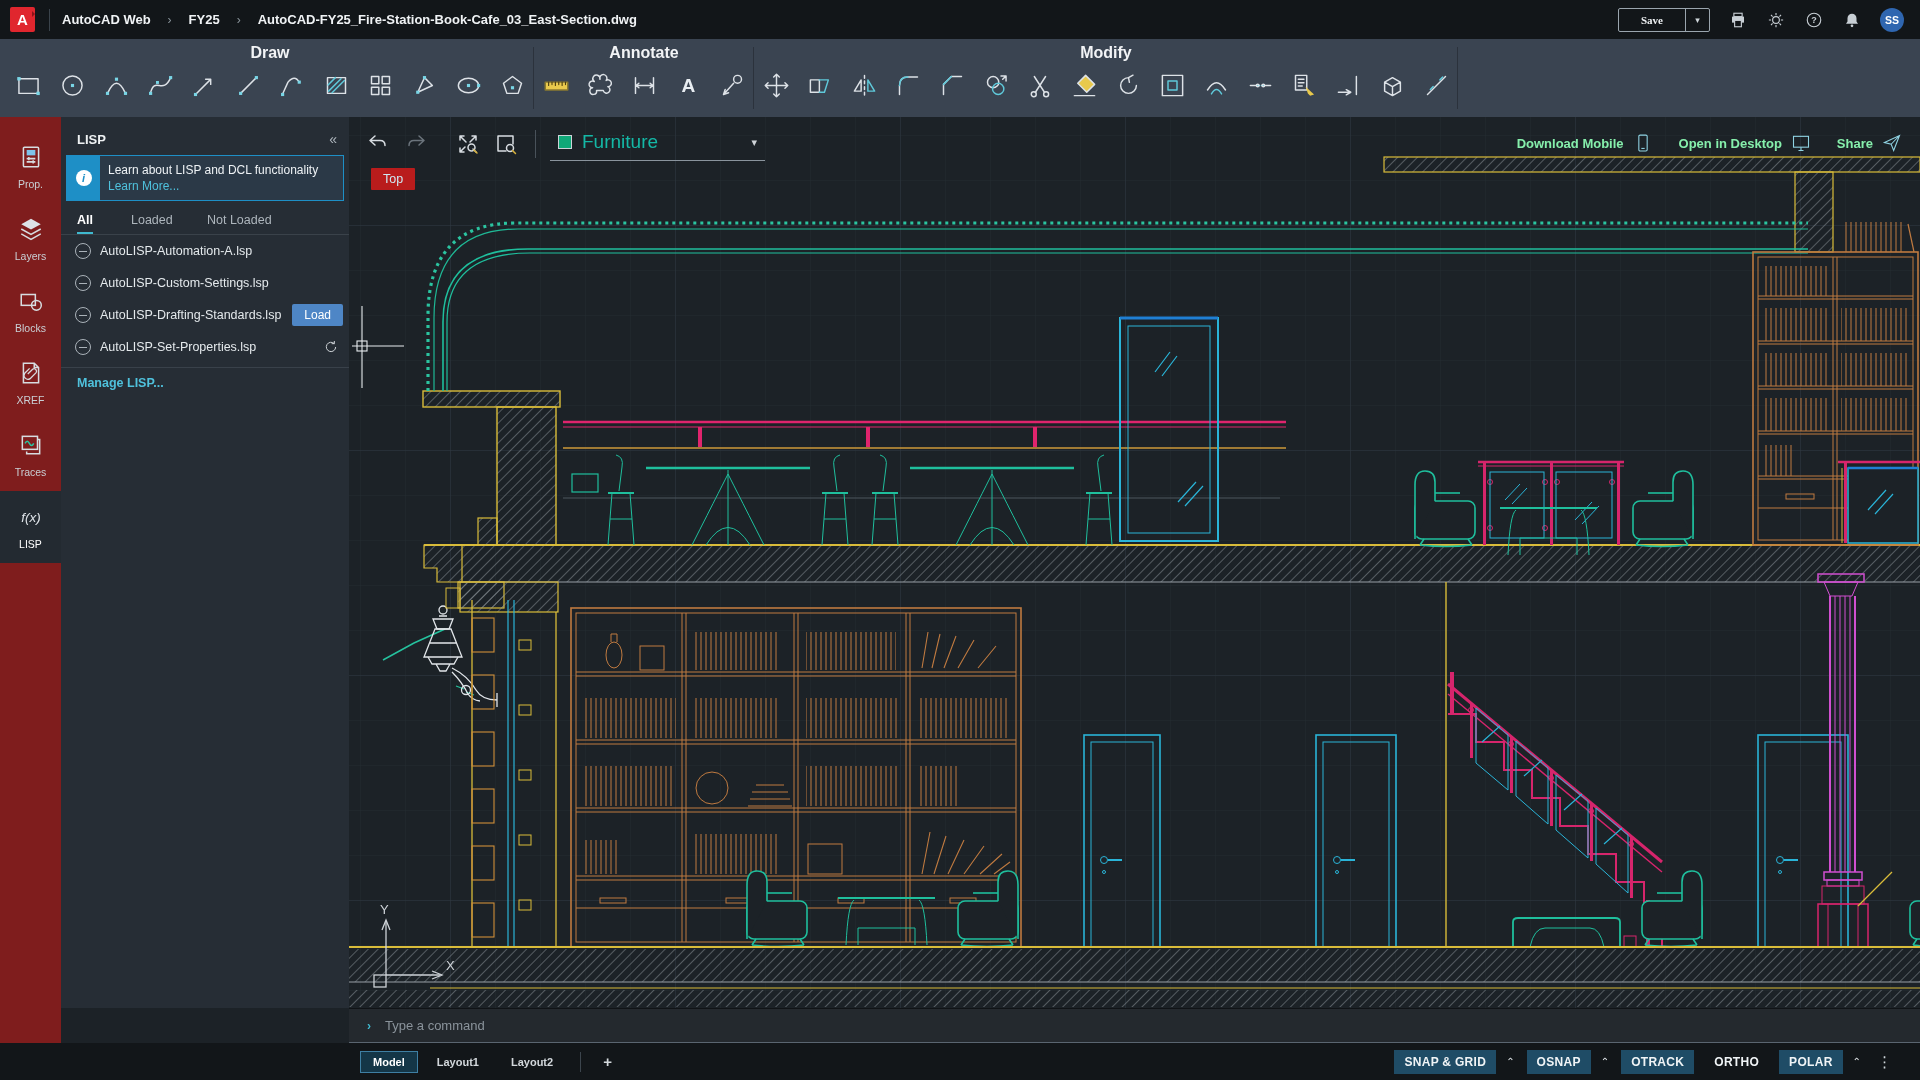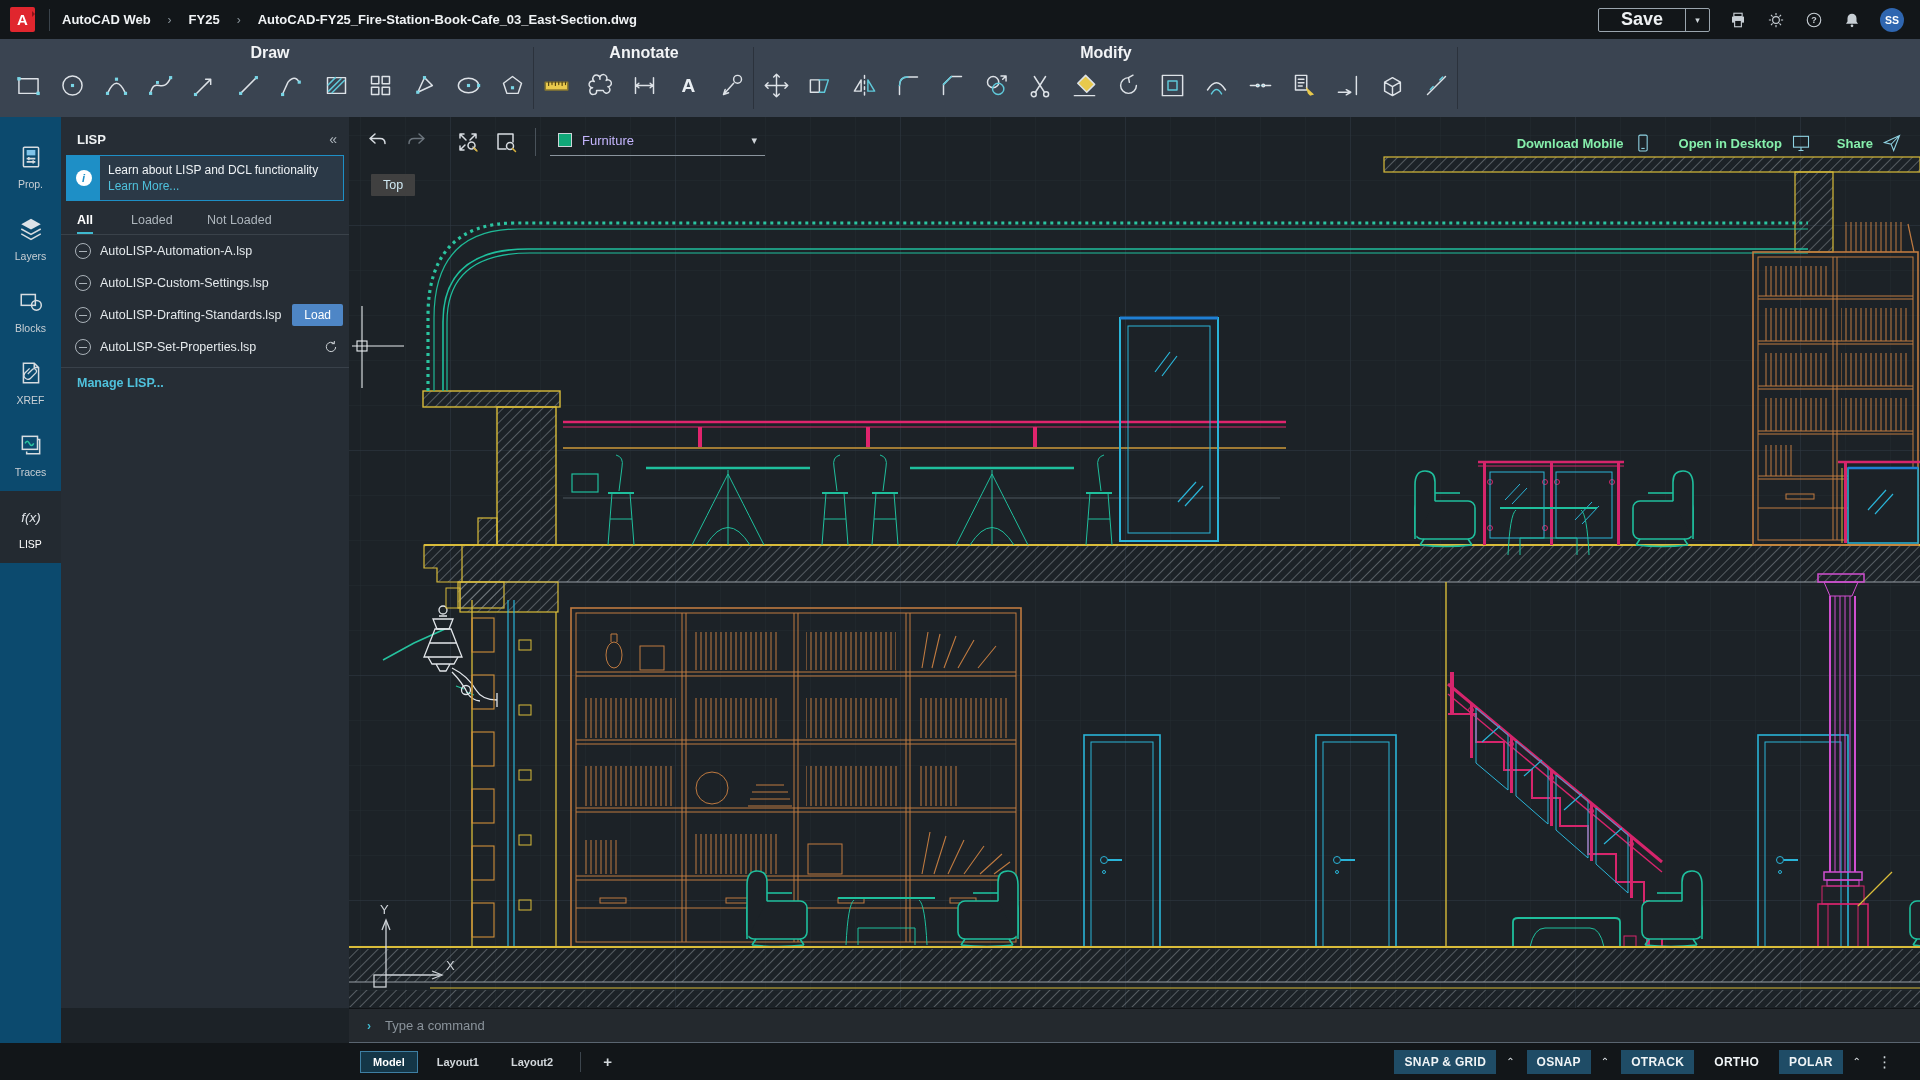--- a/index.html
+++ b/index.html
@@ -10,41 +10,41 @@
   #titlebar{position:absolute;left:0;top:0;width:1920px;height:39px;background:#121619;
             display:flex;align-items:center;}
   #logo{width:25px;height:25px;background:#e0262e;margin-left:10px;border-radius:2px;
         display:flex;align-items:center;justify-content:center;font-weight:bold;font-size:15px;color:#fff;position:relative;}
   #logo:after{content:"";position:absolute;right:-3px;top:4px;border:3px solid transparent;border-left-color:#8e1218;}
   .tb-sep{width:1px;height:22px;background:#3a434b;margin:0 12px 0 14px;}
   #breadcrumb{display:flex;align-items:center;gap:17px;font-size:13px;font-weight:bold;color:#f0f3f5;}
   .crumb-sep{color:#8a949b;font-weight:normal;font-size:12px;}
   #tb-right{margin-left:auto;display:flex;align-items:center;gap:18px;padding-right:16px;}
   #save-btn{display:flex;border:1px solid #9aa5ae;border-radius:2px;height:24px;overflow:hidden;}
-  #save-btn .main{padding:0 22px;font-size:18px;font-weight:bold;display:flex;align-items:center;cursor:pointer;}
+  #save-btn .main{padding:0 22px;font-size:11px;font-weight:bold;display:flex;align-items:center;cursor:pointer;font-family:Liberation Serif, serif;}
   #save-btn .drop{width:24px;border-left:1px solid #9aa5ae;display:flex;align-items:center;justify-content:center;font-size:9px;color:#cfd6db;}
   .tb-icon{width:20px;height:20px;display:flex;align-items:center;justify-content:center;}
   .tb-icon svg{stroke:#c8cfd5;fill:none;stroke-width:1.5;width:18px;height:18px;}
   #avatar{width:24px;height:24px;border-radius:50%;background:#2f66b0;font-size:10.5px;font-weight:bold;
           display:flex;align-items:center;justify-content:center;color:#fff;}
   
   #ribbon{position:absolute;left:0;top:39px;width:1920px;height:78px;background:#3a4451;display:flex;}
   .rgroup{height:100%;display:flex;flex-direction:column;align-items:center;padding-top:5px;position:relative;}
   .rgroup .glabel{font-size:16px;font-weight:bold;color:#f2f4f6;height:18px;}
   .rgroup .gicons{display:flex;align-items:center;}
   .rgroup:after{content:"";position:absolute;right:0;top:8px;bottom:8px;width:1px;background:#2b323c;}
   .ric{width:44px;height:46px;display:flex;align-items:center;justify-content:center;cursor:pointer;}
   .ric svg{width:27px;height:27px;stroke:#dde2e7;fill:none;stroke-width:1.3;stroke-linecap:round;stroke-linejoin:round;}
   .ric .c{stroke:#5fc9da;}
   .ric .grip{fill:#79d6e6;stroke:none;}
   .ric .yf{fill:#e8c94c;stroke:none;}
   .ric .dk{stroke:#4a3d12;stroke-width:1;}
   svg text{font-family:"Liberation Sans",sans-serif;}
   
-  #sidebar{position:absolute;left:0;top:117px;width:61px;height:963px;background:#0c4a6e;display:flex;flex-direction:column;align-items:stretch;padding-top:14px;}
+  #sidebar{position:absolute;left:0;top:117px;width:61px;height:963px;background:#7f1d1d;display:flex;flex-direction:column;align-items:stretch;padding-top:14px;}
   .sb-item{height:72px;display:flex;flex-direction:column;align-items:center;justify-content:center;gap:4px;cursor:pointer;color:#c9cfd4;}
   .sb-item svg{width:26px;height:26px;stroke:#d7dce0;fill:none;stroke-width:1.4;}
   .sb-item .lbl{font-size:10.5px;}
   .sb-item.active{background:#232a31;color:#fff;justify-content:center;}
   
   #panel{position:absolute;left:61px;top:117px;width:288px;height:891px;background:#262d35;font-size:12.5px;}
   #panel-head{display:flex;justify-content:space-between;align-items:center;padding:14px 12px 8px 16px;}
   #panel-title{font-size:13px;font-weight:bold;}
   #collapse{color:#aeb6bd;font-size:14px;cursor:pointer;}
   #banner{margin:0 5px;border:1px solid #1e8fc6;display:flex;min-height:46px;background:#2b3947;}
@@ -68,26 +68,26 @@
   #manage{color:#4fc1dc;font-weight:bold;cursor:pointer;}
   
   #canvas{position:absolute;left:349px;top:117px;width:1571px;height:891px;background:#1c2227;}
   #cv-toolbar{position:absolute;left:14px;top:10px;display:flex;align-items:center;gap:8px;}
   .cv-ic{width:30px;height:30px;display:flex;align-items:center;justify-content:center;cursor:pointer;}
   .cv-ic svg{width:24px;height:24px;stroke:#d8dde2;fill:none;stroke-width:1.5;stroke-linecap:round;stroke-linejoin:round;}
   .cv-ic.dim svg{stroke:#6b747c;}
   .cv-sep{width:1px;height:28px;background:#49525a;margin:0 6px;}
   #layer-dd{display:flex;align-items:center;gap:10px;border-bottom:1px solid #8a949d;padding:4px 8px 7px;width:215px;cursor:pointer;}
   #layer-swatch{width:14px;height:14px;background:#10a878;border:1px solid #cdd3d8;}
-  #layer-name{font-size:13px;color:#c4b5fd;}
+  #layer-name{font-size:19px;color:#14b8a6;}
   #layer-chev{margin-left:auto;color:#cfd4d8;font-size:11px;}
   #cv-links{position:absolute;right:18px;top:16px;display:flex;align-items:center;gap:26px;}
   .cv-link{display:flex;align-items:center;gap:9px;color:#86efac;font-size:13px;font-weight:bold;cursor:pointer;}
   .cv-link svg{width:20px;height:20px;stroke:#8fd3e3;fill:none;stroke-width:1.3;}
-  #view-badge{position:absolute;left:22px;top:57px;background:#404040;padding:4px 12px;font-size:12.5px;color:#cfe8f2;cursor:pointer;border-radius:1px;}
+  #view-badge{position:absolute;left:22px;top:51px;background:#b91c1c;padding:4px 12px;font-size:12.5px;color:#cfe8f2;cursor:pointer;border-radius:1px;}
   
   #cmdbar{position:absolute;left:349px;top:1008px;width:1571px;height:35px;background:#24292e;border-top:1px solid #101316;
           display:flex;align-items:center;gap:14px;padding-left:18px;border-bottom:1px solid #5a6570;cursor:text;}
   #cmdbar .chv{color:#3fb9cf;font-size:12px;font-weight:bold;}
   #cmdbar .ph{color:#8a939b;font-size:13px;}
   #statusbar{position:absolute;left:0;top:1043px;width:1920px;height:37px;background:#121619;display:flex;align-items:center;}
   #statusbar .left{display:flex;align-items:center;gap:6px;padding-left:360px;}
   .mtab{font-size:11px;font-weight:bold;color:#d3d8dc;padding:4px 12px;cursor:pointer;border:1px solid transparent;}
   .mtab.active{background:#143647;border-color:#3e7fa3;color:#fff;}
   .mtab-sep{width:1px;height:20px;background:#3c454d;margin:0 8px;}

